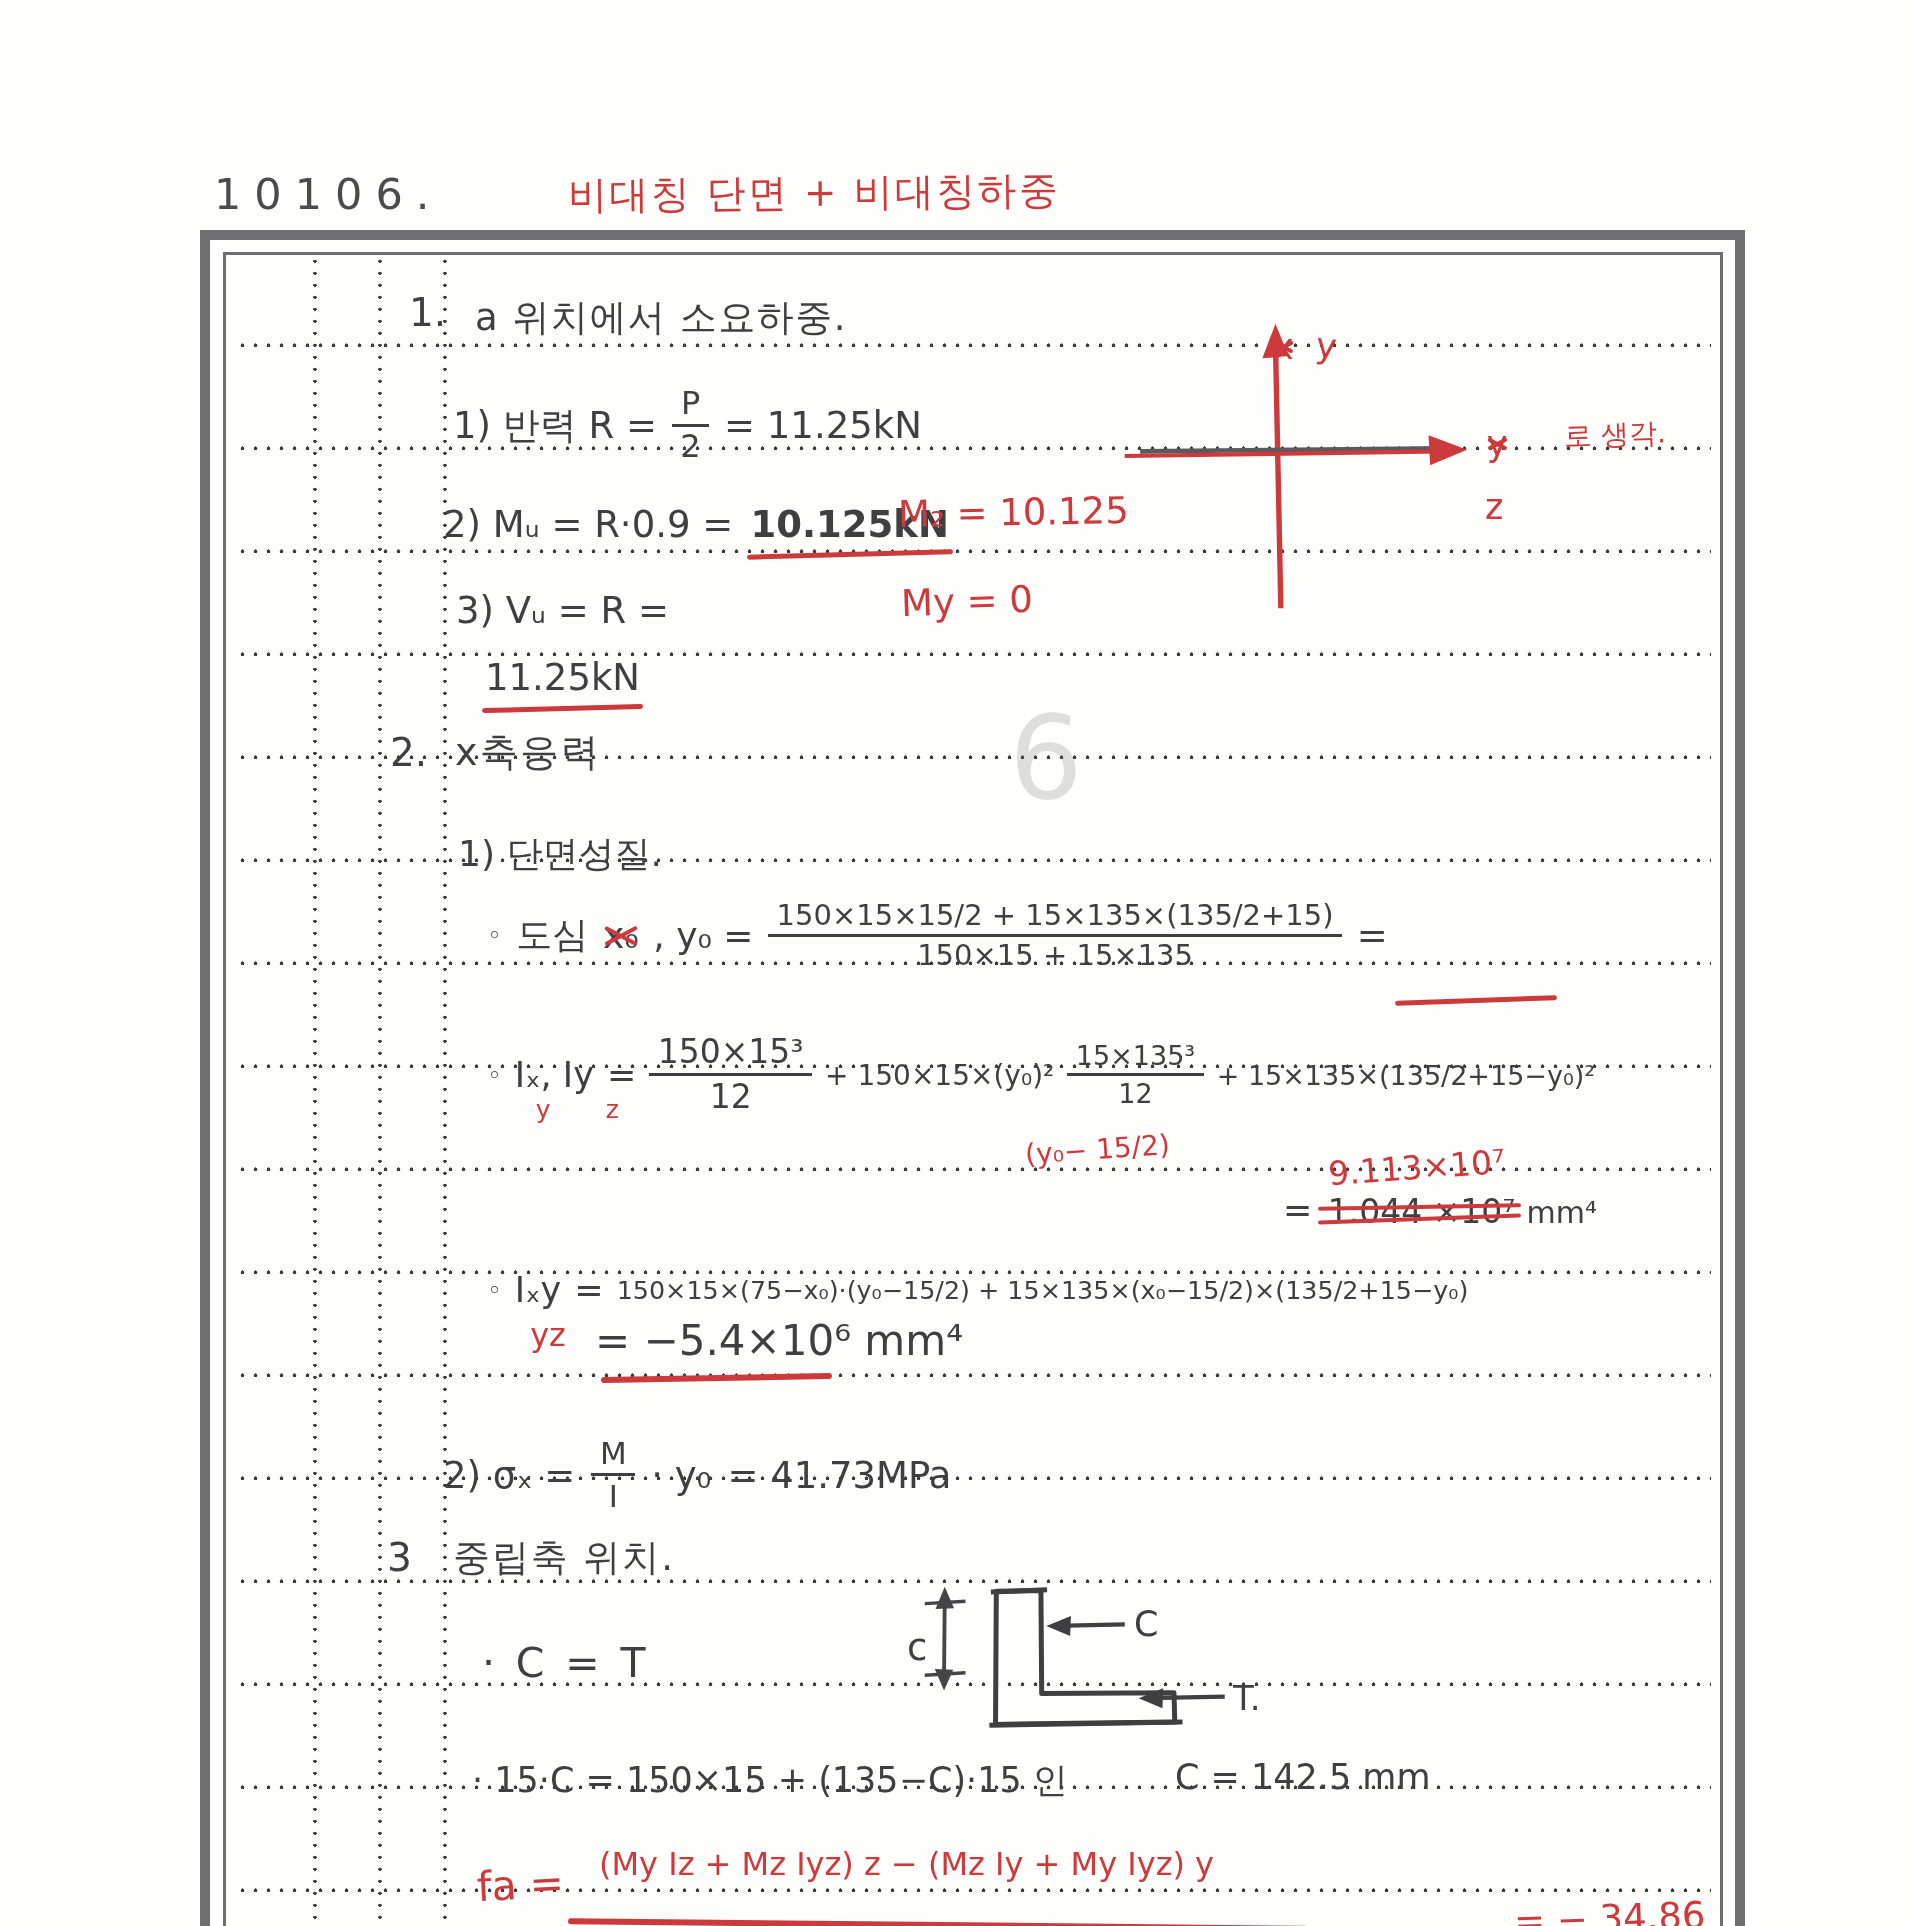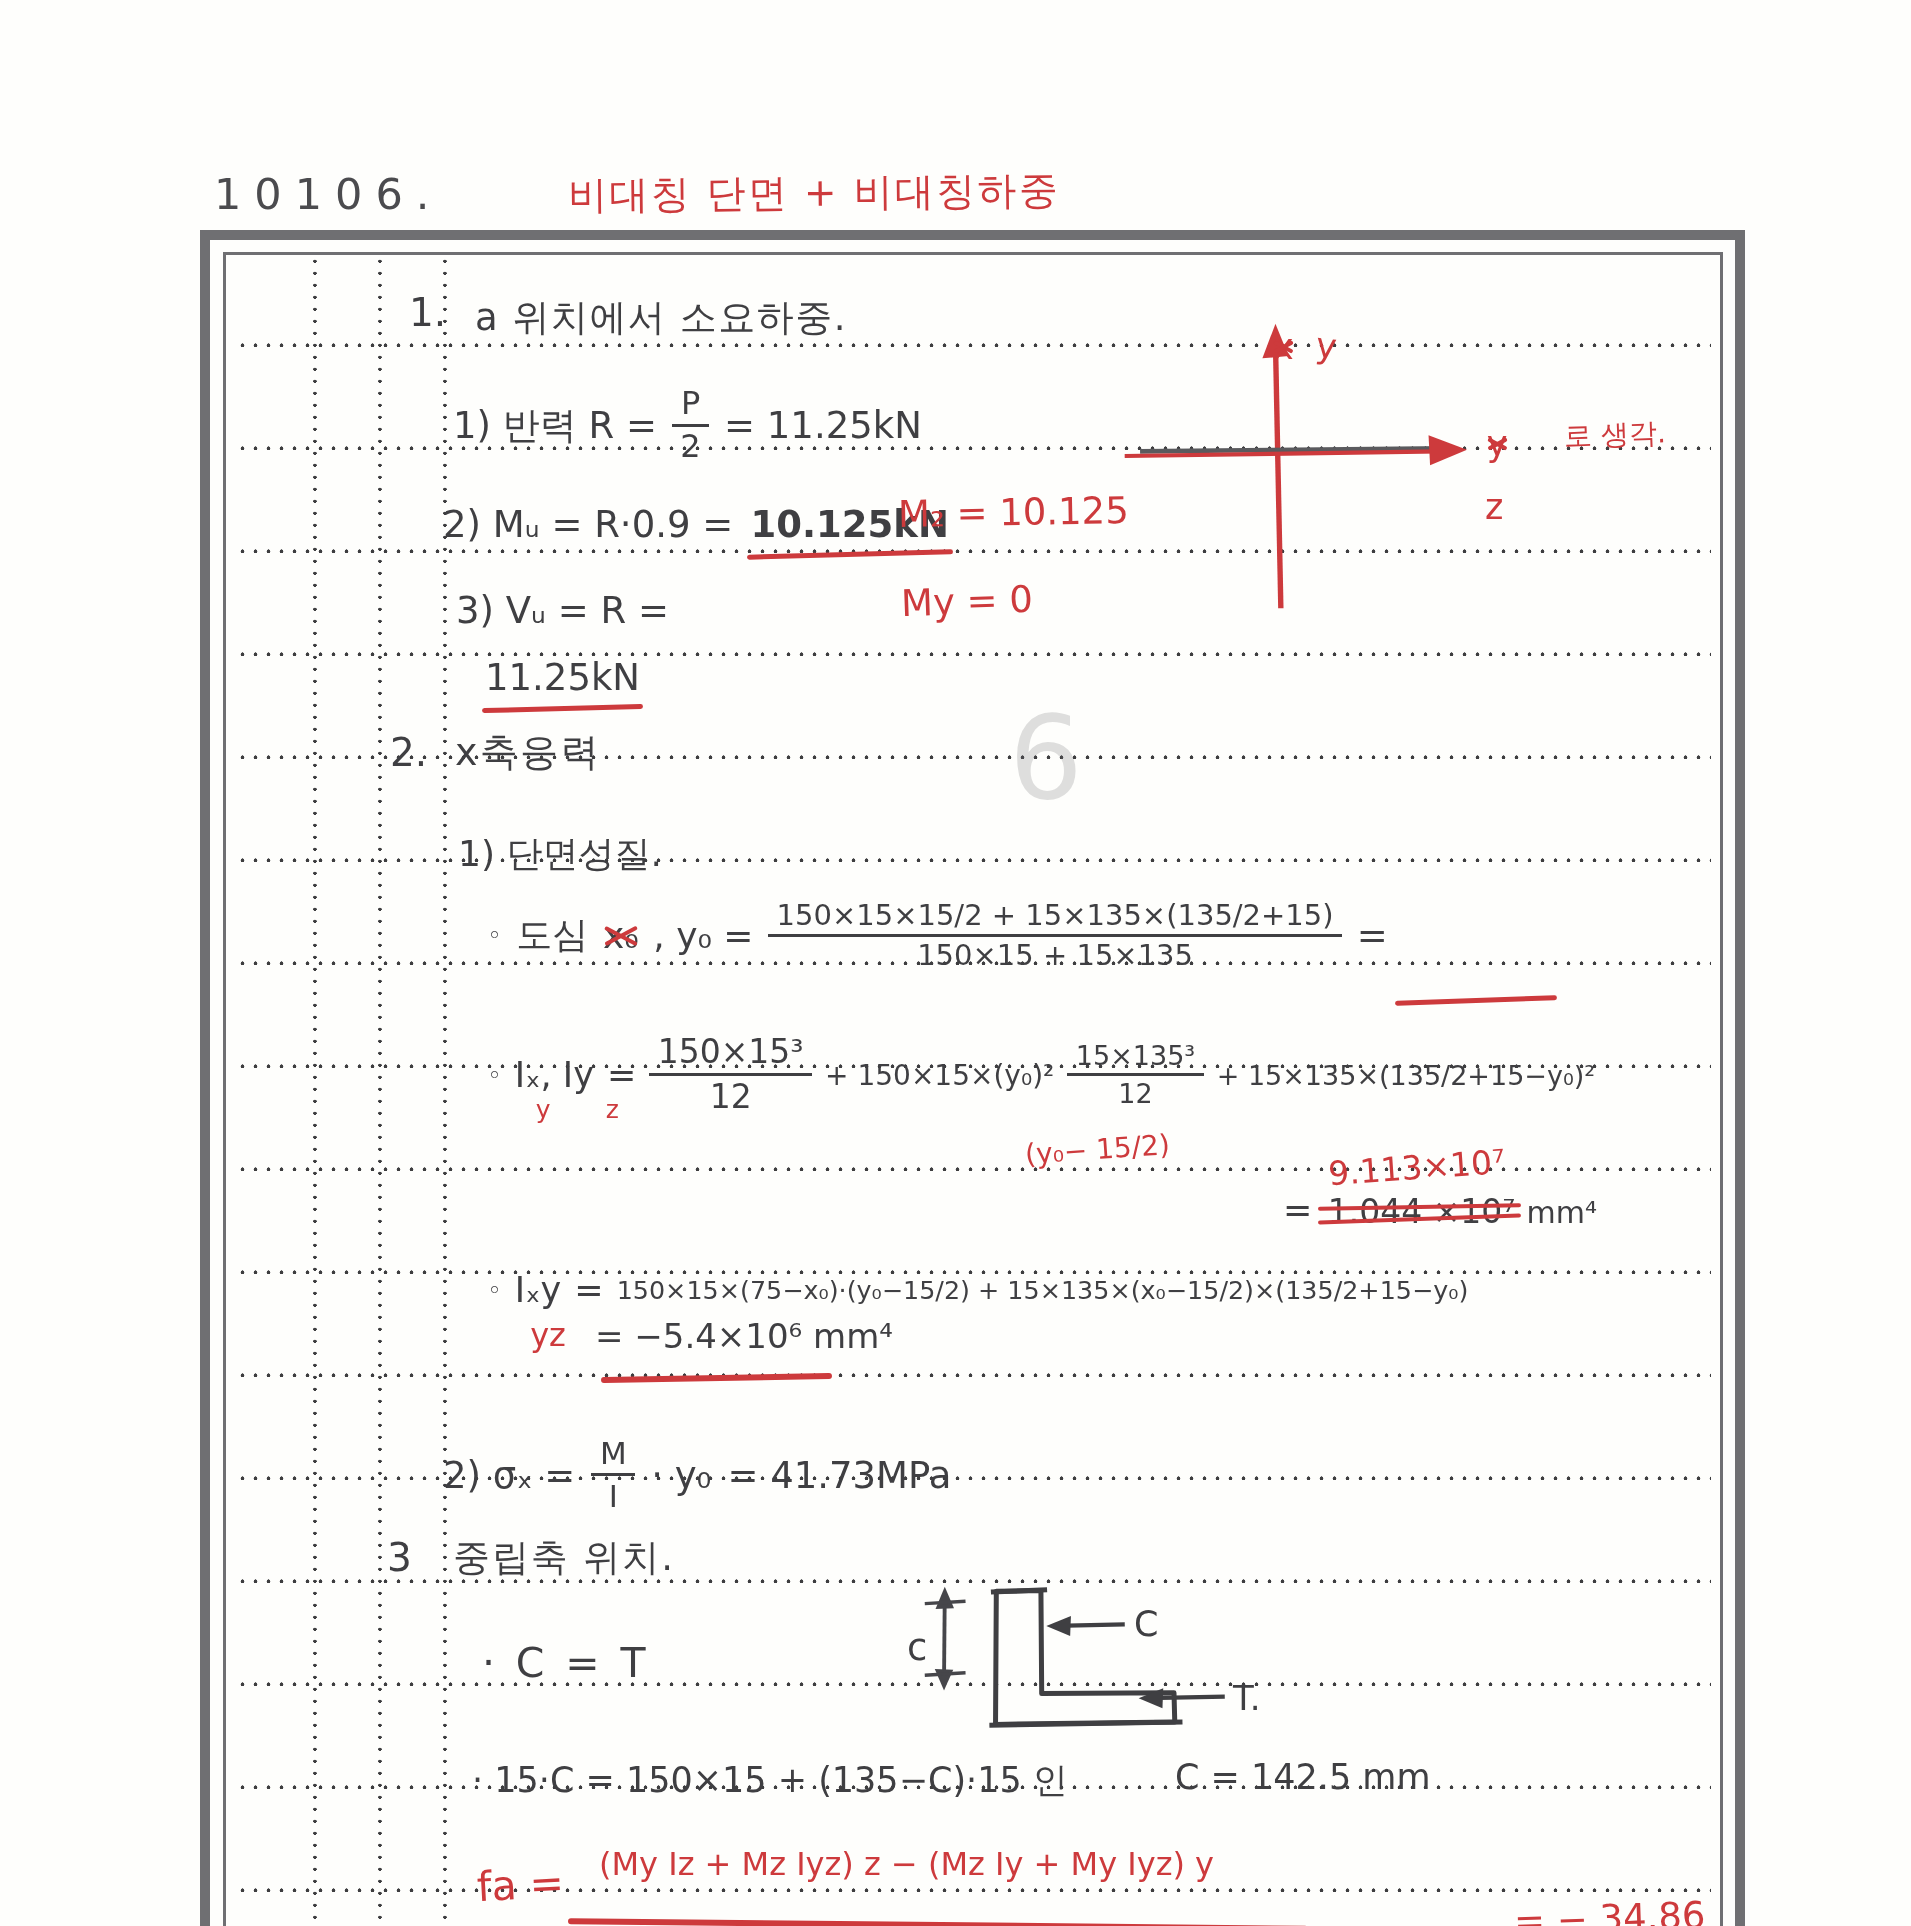--- a/index.html
+++ b/index.html
@@ -181,21 +181,21 @@
 
 <div class="row" style="left:487px;top:1240px;height:100px;gap:13px;">
   <span class="hw" style="font-size:25px;">◦</span>
   <span class="hw" style="font-size:35px;position:relative;">
     <span>Iₓy</span>
     <span class="subfix" style="left:15.4px;top:46px;font-size:32px;">yz</span>
   </span>
   <span class="hw" style="font-size:35px;">=</span>
   <span class="hw" style="font-size:25.4px;">150×15×(75−x₀)·(y₀−15/2) + 15×135×(x₀−15/2)×(135/2+15−y₀)</span>
 </div>
-<span class="abs hw" style="left:595px;top:1316px;font-size:34px;">= −5.4×10⁶ mm⁴</span>
+<span class="abs hw" style="left:595px;top:1316px;font-size:42px;">= −5.4×10⁶ mm⁴</span>
 <div class="redbar" style="left:601px;top:1375px;width:231px;height:5.8px;transform:rotate(-1deg);"></div>
 
 
 <div class="row" style="left:443px;top:1421px;height:108px;gap:16px;">
   <span class="hw" style="font-size:37px;">2) σₓ =</span>
   <span class="frac hw" style="font-size:31px;">
     <span class="num">M</span>
     <span class="den">I</span>
   </span>
   <span class="hw" style="font-size:37px;">· y₀</span>

